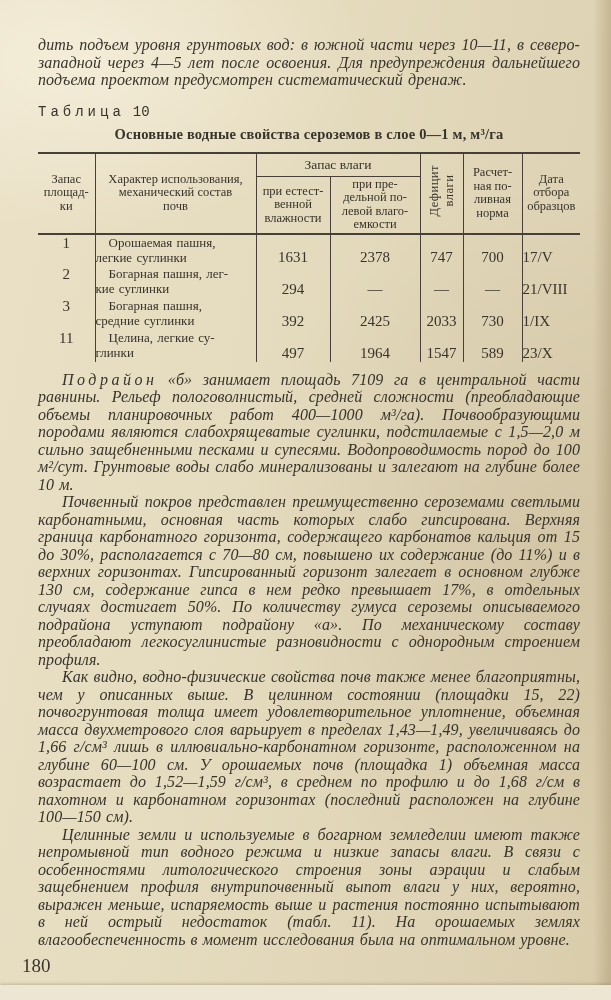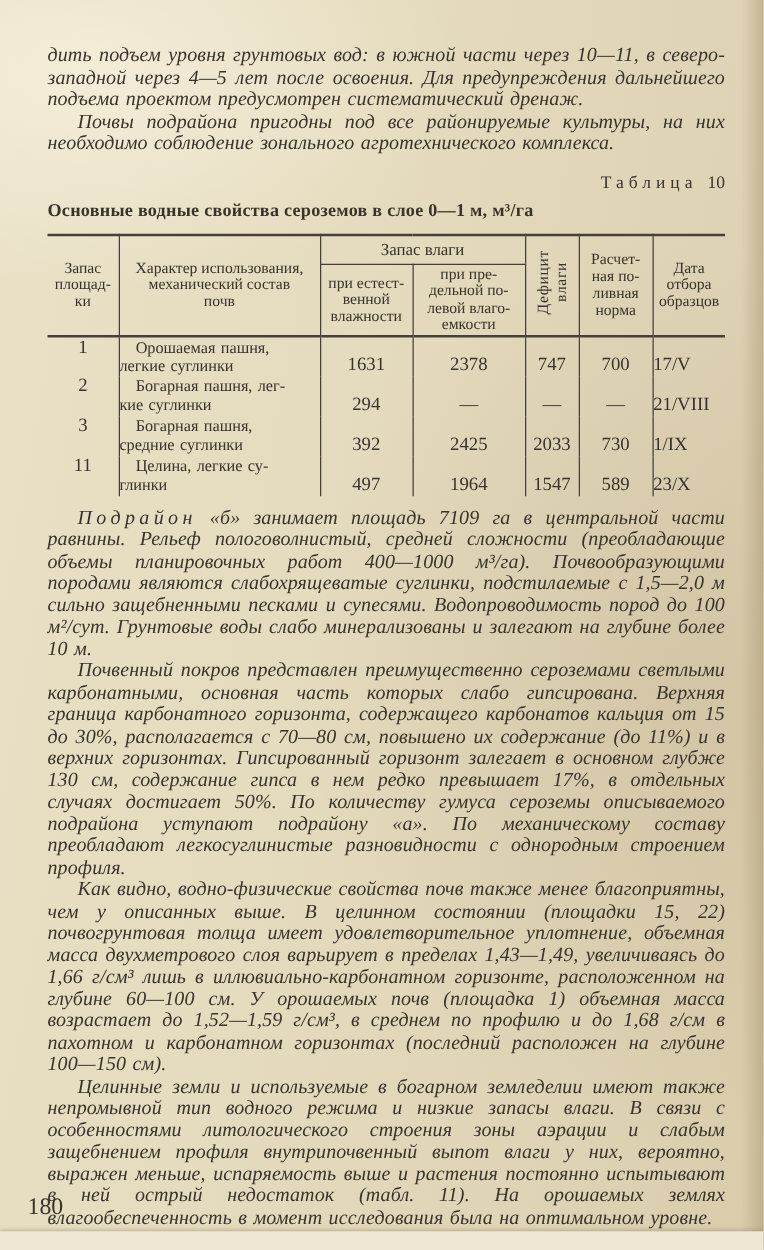--- a/index.html
+++ b/index.html
@@ -24,26 +24,26 @@
   }
   .page { position:absolute; left:38px; top:36px; width:542px; }
 
   p.body-par {
     margin:0; font-size:16px; line-height:17.5px;
     text-align:justify; word-spacing:1px; letter-spacing:0.1px;font-style:italic;
   }
   .indent { text-indent:24px; }
   .lead { letter-spacing:3.5px;margin-top:46px; }
 
-  .table-label { margin-top:15px; text-align:right; font-size:14px; }
+  .table-label { margin-top:15px; font-size:14px;font-family:Liberation Mono, monospace; }
   .table-label .spaced { letter-spacing:4px; }
   .table-label .tnum { margin-left:8px; }
 
   .table-title {
-    text-align:left; font-weight:bold; font-size:14.5px;
+    text-align:center; font-weight:bold; font-size:14.5px;
     margin:6px 0 9px; letter-spacing:0.2px;
   }
 
   table.soil {
     border-collapse:collapse; table-layout:fixed; width:542px;
     border-top:2px solid #474038; margin-bottom:9px;
   }
   table.soil th, table.soil td { border-left:1.5px solid #474038; padding:0;margin-top:24px; }
   table.soil .first { border-left:none; }
 
@@ -73,21 +73,20 @@
   td.date { text-align:left; vertical-align:bottom; padding:0 0 4px 6px; }
 
   .page-number { position:absolute; left:22px; top:955px; font-size:19px; }
 </style>
 </head>
 <body>
 
 <div class="page">
 
   <p class="body-par">дить подъем уровня грунтовых вод: в южной части через 10—11, в северо-западной через 4—5 лет после освоения. Для предупреждения дальнейшего подъема проектом предусмотрен систематический дренаж.</p>
-  <p class="body-par indent">Почвы подрайона пригодны под все районируемые культуры, на них необходимо соблюдение зонального агротехнического комплекса.</p>
 
   <div class="table-label">
     <span class="spaced">Таблица</span><span class="tnum">10</span>
   </div>
 
   <div class="table-title">Основные водные свойства сероземов в слое 0—1 м, м³/га</div>
 
   <table class="soil">
     <colgroup>
       <col style="width:57px">

